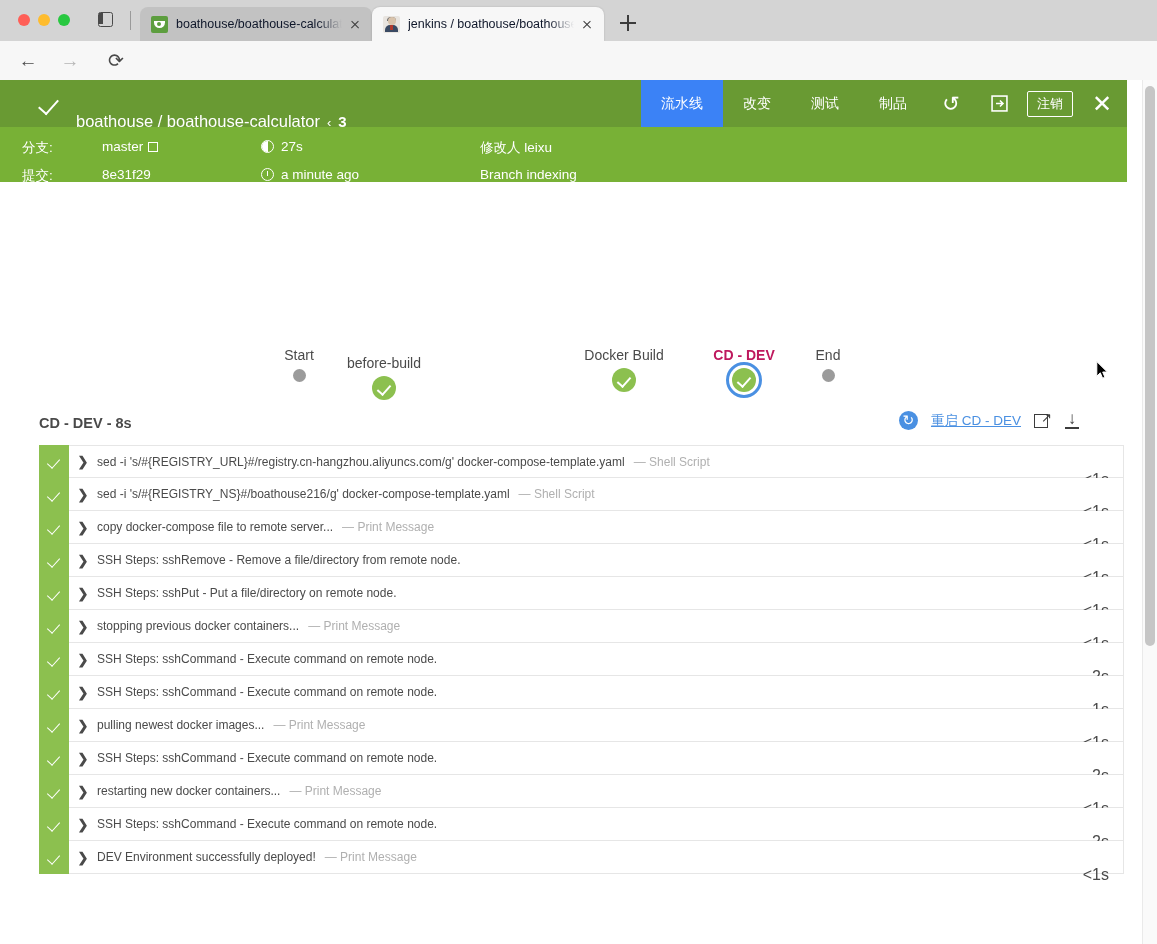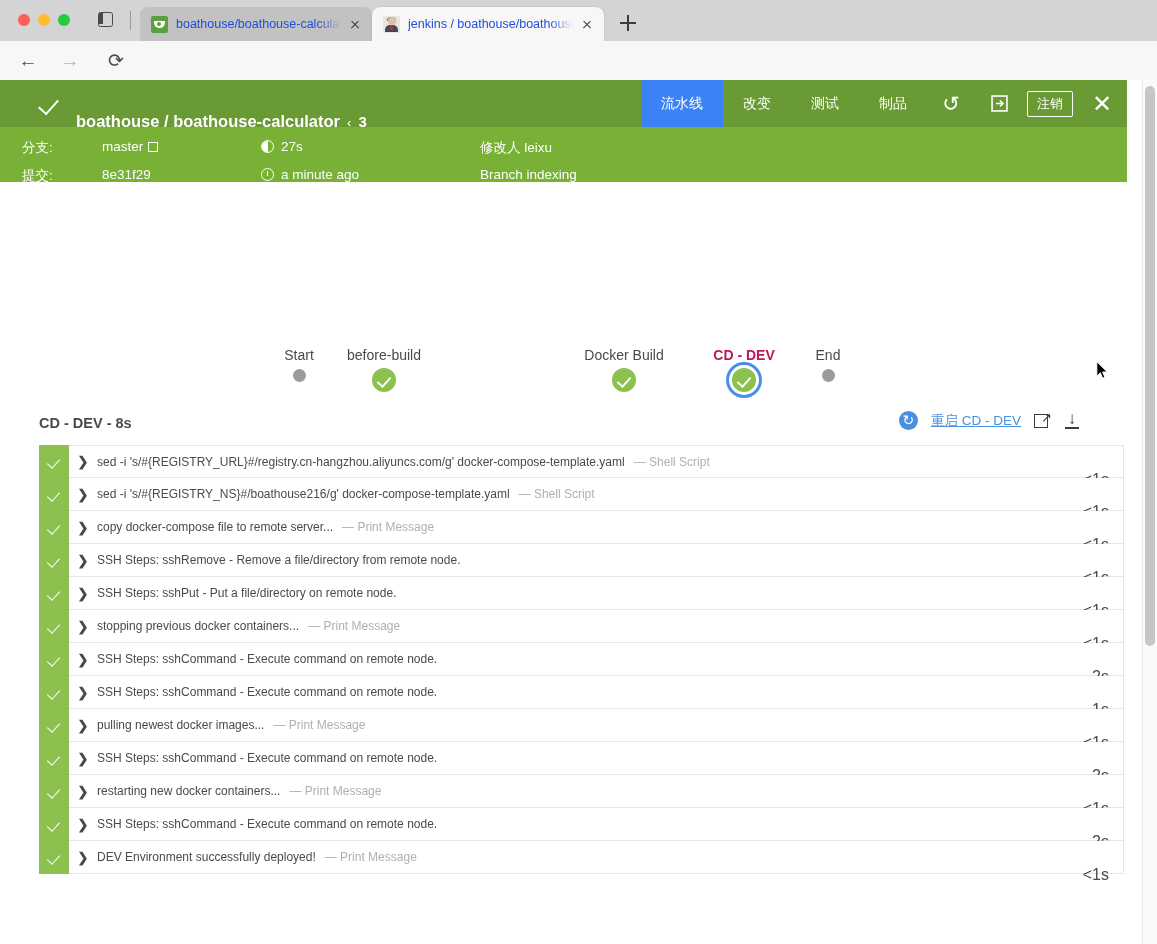--- a/index.html
+++ b/index.html
@@ -34,21 +34,21 @@
   .tab.active   { left:372px; width:232px; background:#f7f7f7; box-shadow:0 0 2px rgba(0,0,0,.18); }
   .tab .favicon { width:17px; height:17px; flex:0 0 17px; border-radius:2px; margin-right:8px; position:relative; overflow:hidden; }
   .favicon.gitlab { background:#5d9e3f; }
   .favicon.gitlab:before{ content:""; position:absolute; left:3px; top:5px; width:11px; height:7px; border-radius:0 0 6px 6px; background:#fff; }
   .favicon.gitlab:after{ content:""; position:absolute; left:6px; top:6px; width:4px; height:4px; border-radius:50%; background:#5d9e3f; }
   .favicon.jenkins { background:#e8e4df; }
   .favicon.jenkins .head { position:absolute; left:4.5px; top:1.5px; width:8px; height:8px; border-radius:50%; background:#d9c3ab; }
   .favicon.jenkins .hair { position:absolute; left:4px; top:1px; width:9px; height:4px; border-radius:4px 4px 0 0; background:#6b6b6b; }
   .favicon.jenkins .body { position:absolute; left:2px; top:9.5px; width:13px; height:7px; border-radius:5px 5px 0 0; background:#3a4a63; }
   .favicon.jenkins .tie  { position:absolute; left:7px; top:9.5px; width:3px; height:5px; background:#b03a2e; }
-  .tab .tab-title { font-size:12.5px; color:#1d4ed8; white-space:nowrap; overflow:hidden; flex:1;
+  .tab .tab-title { font-size:12.5px; color:#0f172a; white-space:nowrap; overflow:hidden; flex:1;
                     -webkit-mask-image:linear-gradient(to right,#000 85%,transparent 100%);
                     mask-image:linear-gradient(to right,#000 85%,transparent 100%); }
   .tab .tab-close { width:18px; height:18px; flex:0 0 18px; position:relative; margin-left:4px; }
   .tab .tab-close:before,.tab .tab-close:after{
     content:""; position:absolute; left:4px; top:8.5px; width:10px; height:1.4px; background:#3c3c3c; }
   .tab .tab-close:before{ transform:rotate(45deg); }
   .tab .tab-close:after{ transform:rotate(-45deg); }
 
   .new-tab { position:absolute; left:617px; top:12px; width:22px; height:22px; }
   .new-tab:before,.new-tab:after{ content:""; position:absolute; background:#3c3c3c; }
@@ -94,21 +94,21 @@
   
   .app { position:absolute; left:0; top:80px; width:1139px; height:864px; background:#fff; overflow:hidden; }
 
   .j-topbar { position:relative; width:1127px; height:47px; background:#699a33; display:flex; align-items:center; }
   .j-check { margin-left:38px; width:26px; height:26px; position:relative; flex:0 0 26px; }
   .j-check:before{
     content:""; position:absolute; left:5px; top:4px; width:9px; height:17px;
     border-right:2.6px solid #fff; border-bottom:2.6px solid #fff; transform:rotate(42deg);
   }
   .j-title { margin-left:12px; font-size:16.5px; color:#fff; display:flex; align-items:baseline; gap:7px; }
-  .j-title .link { text-decoration:underline; font-weight:bold;margin-top:36px; }
+  .j-title .link { text-decoration:underline; font-weight:normal;margin-top:36px; }
   .j-title .chev { font-size:13px; }
   .j-title .num { font-weight:bold; font-size:15px; }
 
   .j-tabs { position:absolute; right:0; top:0; height:47px; display:flex; align-items:stretch; }
   .j-tab { padding:0 20px; display:flex; align-items:center; font-size:14px; color:#fff; }
   .j-tab.active { background:#3b82f6;text-align:right; }
   .j-iconbtn { width:48px; display:flex; align-items:center; justify-content:center; color:#fff; }
   .j-iconbtn .g { font-size:21px; line-height:1; }
   .j-logout { display:flex; align-items:center; margin:0 4px; }
   .j-logout .box { border:1px solid #fff; border-radius:2px; padding:3px 9px; font-size:13px; color:#fff; }
@@ -323,21 +323,21 @@
       <div class="conn" style="left:300px; width:84px;"></div>
       <div class="conn" style="left:384px; width:120px;"></div>
       <div class="conn" style="left:504px; width:120px;"></div>
       <div class="conn" style="left:624px; width:120px;"></div>
       <div class="conn" style="left:744px; width:84px;"></div>
 
       <div class="stage" style="left:268px; top:165px; width:62px;">
         <div class="nm">Start</div>
         <div class="node grey"></div>
       </div>
-      <div class="stage" style="left:322px; top:165px; width:124px;">
+      <div class="stage" style="left:322px; top:173px; width:124px;">
         <div class="nm">before-build</div>
         <div class="node green"></div>
       </div>
       <div class="stage" style="left:562px; top:165px; width:124px;">
         <div class="nm">Docker Build</div>
         <div class="node green"></div>
       </div>
       <div class="stage" style="left:692px; top:165px; width:104px;">
         <div class="nm sel">CD - DEV</div>
         <div class="node green selected"></div>

